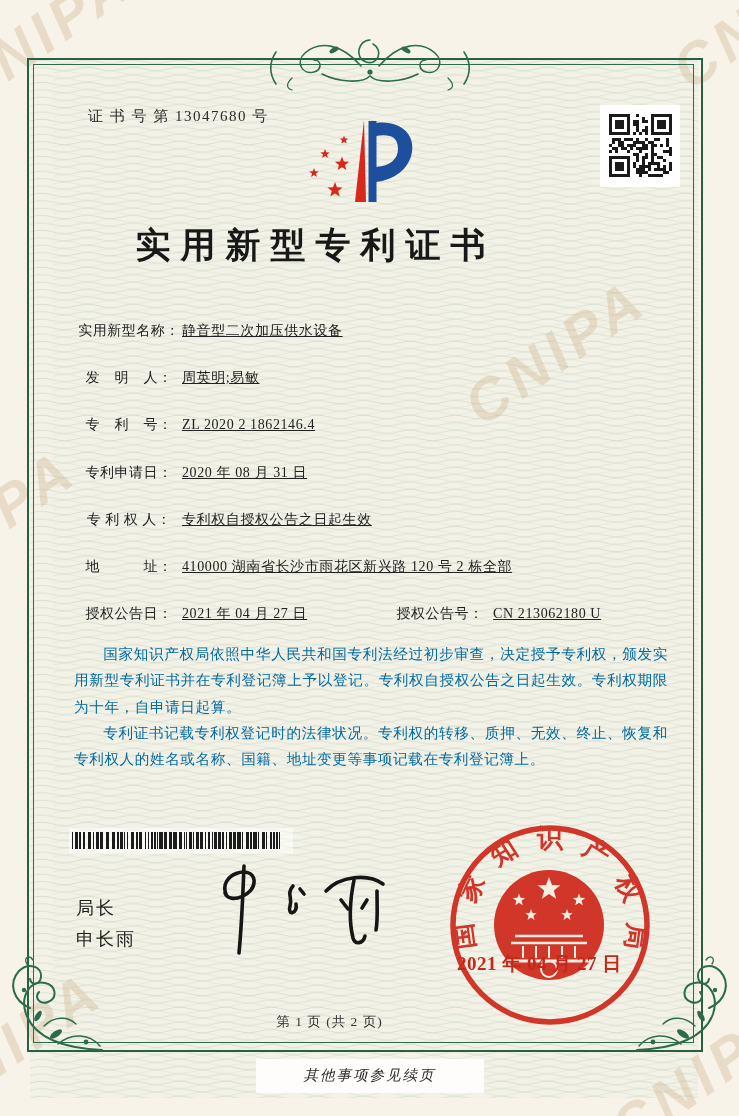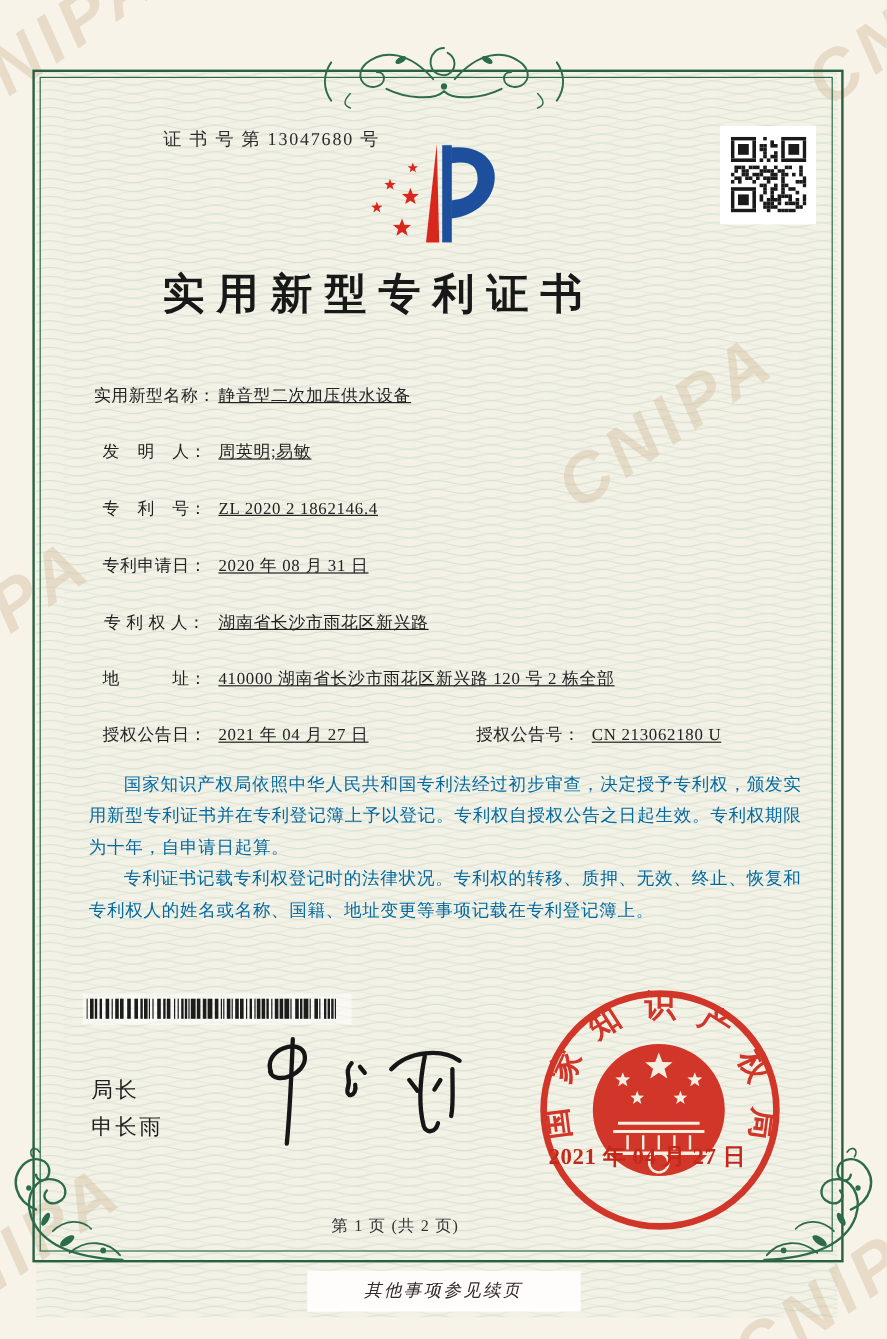--- a/index.html
+++ b/index.html
@@ -7,21 +7,21 @@
         overflow:hidden;font-family:"Liberation Serif","DejaVu Serif",serif;color:#222;}
   .abs{position:absolute;}
   
   .wm{position:absolute;font-family:"Liberation Sans","DejaVu Sans",sans-serif;
       font-weight:bold;font-style:italic;font-size:58px;letter-spacing:6px;
       color:rgba(209,188,156,.42);transform:rotate(-35deg);white-space:nowrap;pointer-events:none;}
   
   .frame{left:27px;top:58px;width:672px;height:990px;border:2.2px solid #27604387;border-color:#276043;}
   .frame-inner{left:33px;top:64px;width:659px;height:977px;border:1px solid #2e6b4c;}
   
-  .cert-no{left:88px;top:107px;font-size:15px;letter-spacing:1.5px;color:#2b2b2b;margin-left:48px;}
+  .cert-no{left:88px;top:107px;font-size:15px;letter-spacing:1.5px;color:#2b2b2b;}
   .title{left:0;top:222px;width:631px;text-align:center;font-size:35px;font-weight:bold;
          letter-spacing:10px;color:#181818;}
   .qr-patch{left:600px;top:105px;width:80px;height:82px;background:#fff;}
   
   .fields{left:76px;top:321px;width:592px;font-size:14px;text-align:center;}
   .frow{display:flex;height:47.2px;align-items:flex-start;line-height:20px;white-space:nowrap;}
   .flabel{min-width:106px;letter-spacing:.5px;}
   .fvalue{letter-spacing:.6px;text-decoration:underline;}
   .fpair2{margin-left:80px;display:flex;}
   
@@ -289,21 +289,21 @@
     <div class="frow">
       <span class="flabel">专　利　号：</span>
       <span class="fvalue">ZL 2020 2 1862146.4</span>
     </div>
     <div class="frow">
       <span class="flabel">专利申请日：</span>
       <span class="fvalue">2020 年 08 月 31 日</span>
     </div>
     <div class="frow">
       <span class="flabel">专 利 权 人：</span>
-      <span class="fvalue">湖南省长沙市雨花区新兴路</span>
+      <span class="fvalue">专利权自授权公告之日起生效</span>
     </div>
     <div class="frow">
       <span class="flabel">地　　　址：</span>
       <span class="fvalue">410000 湖南省长沙市雨花区新兴路 120 号 2 栋全部</span>
     </div>
     <div class="frow">
       <span class="flabel">授权公告日：</span>
       <span class="fvalue">2021 年 04 月 27 日</span>
       <span class="fpair2">
         <span class="flabel">授权公告号：</span>

